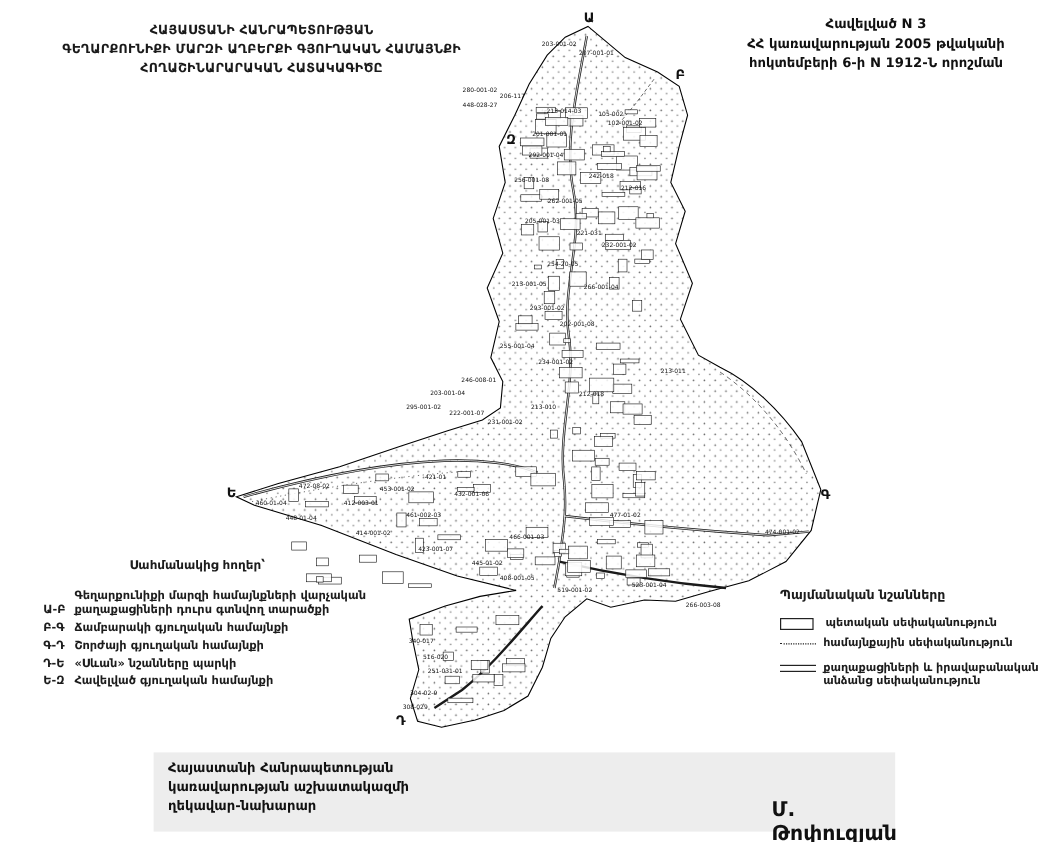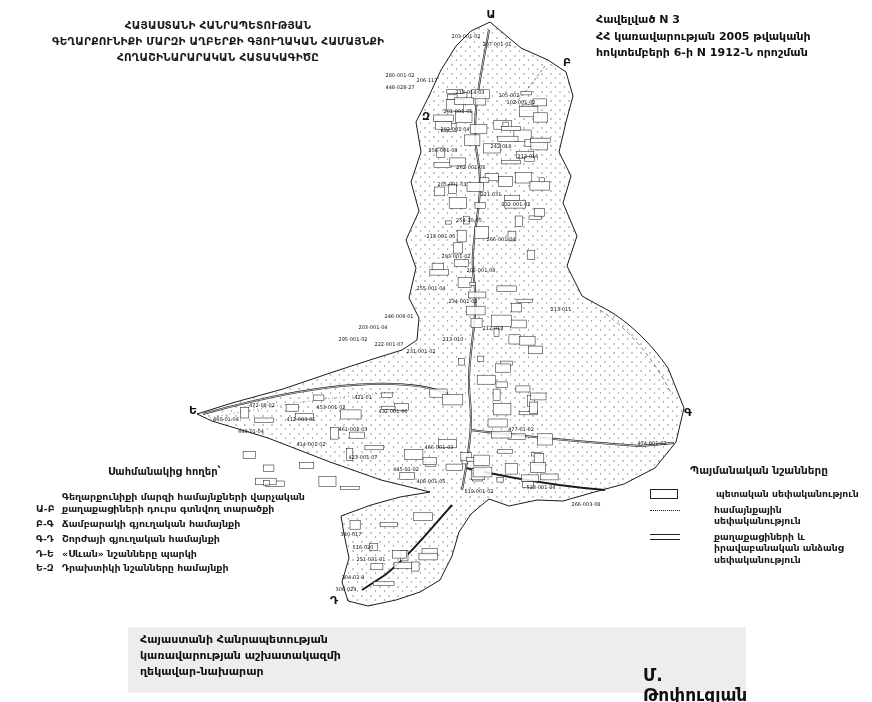--- a/index.html
+++ b/index.html
@@ -6,35 +6,35 @@
   .page{
     position:relative;width:872px;height:702px;background:#ffffff;overflow:hidden;
     font-family:"DejaVu Sans",sans-serif;color:#111;
   }
   .map-svg{position:absolute;left:0;top:0;width:872px;height:702px;}
   .title-left{
     position:absolute;left:14px;top:18px;width:408px;text-align:center;
     font-size:10.5px;font-weight:bold;line-height:1.5;letter-spacing:.2px;color:#1a1a1a;
   }
   .appendix{
-    position:absolute;left:596px;top:12px;width:268px;
+    position:absolute;left:596px;top:12px;width:268px;text-align:center;
     font-size:11px;font-weight:bold;line-height:1.5;color:#111;
   }
   .adjacent{
     position:absolute;left:36px;top:466px;width:292px;font-size:9.5px;font-weight:bold;color:#1c1c1c;
   }
   .adjacent .adj-title{padding-left:72px;margin-bottom:14px;font-size:10px;}
   .adjacent .adj-row{display:flex;margin-bottom:3px;line-height:1.25;align-items:flex-end;}
   .adjacent .adj-range{flex:0 0 26px;}
   .adjacent .adj-label{flex:1;}
   .signs{
     position:absolute;left:650px;top:464px;width:218px;font-size:9.3px;font-weight:bold;color:#1c1c1c;
   }
-  .signs .signs-title{text-align:center;margin-bottom:12px;font-size:10.5px;}
-  .signs .sign-row{display:flex;align-items:flex-start;margin-bottom:4px;line-height:1.25;gap:28px;}
+  .signs .signs-title{margin-bottom:12px;font-size:10.5px;margin-top:26px;}
+  .signs .sign-row{display:flex;align-items:flex-start;margin-bottom:4px;line-height:1.25;}
   .signs .swatch{flex:0 0 30px;height:10px;margin-right:6px;margin-top:1px;position:relative;}
   .swatch.state-boundary-symbol{border:1.2px solid #222;height:8px;width:26px;flex-basis:26px;margin-right:10px;}
   .swatch.community-boundary-symbol{border-top:1.5px dotted #222;margin-top:6px;width:30px;}
   .swatch.private-boundary-symbol{border-top:1.3px solid #222;border-bottom:1.3px solid #222;height:4px;margin-top:3px;width:30px;}
   .footer-band{
     position:absolute;left:128px;top:627px;width:618px;height:66px;background:#ededed;
   }
   .footer-text{
     position:absolute;left:12px;top:5px;font-size:11px;font-weight:bold;line-height:1.45;color:#111;
   }
@@ -330,21 +330,21 @@
         <div class="adj-row">
           <div class="adj-range">Գ-Դ</div>
           <div class="adj-label">Շորժայի գյուղական համայնքի</div>
         </div>
         <div class="adj-row">
           <div class="adj-range">Դ-Ե</div>
           <div class="adj-label">«Սևան» նշանները պարկի</div>
         </div>
         <div class="adj-row">
           <div class="adj-range">Ե-Զ</div>
-          <div class="adj-label">Դրախտիկի նշանները համայնքի</div>
+          <div class="adj-label">Հավելված գյուղական համայնքի</div>
         </div>
       </div>
   </div>
 
   <div class="signs">
     <div class="signs-title">Պայմանական նշանները</div>
     <div id="signs-items">
         <div class="sign-row">
           <div class="swatch state-boundary-symbol"></div>
           <div>պետական սեփականություն</div>

